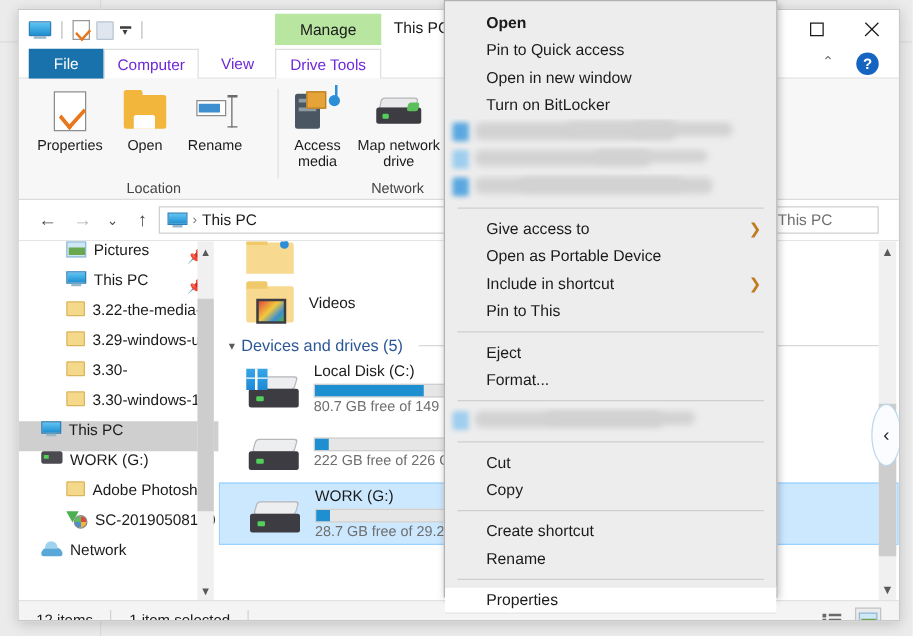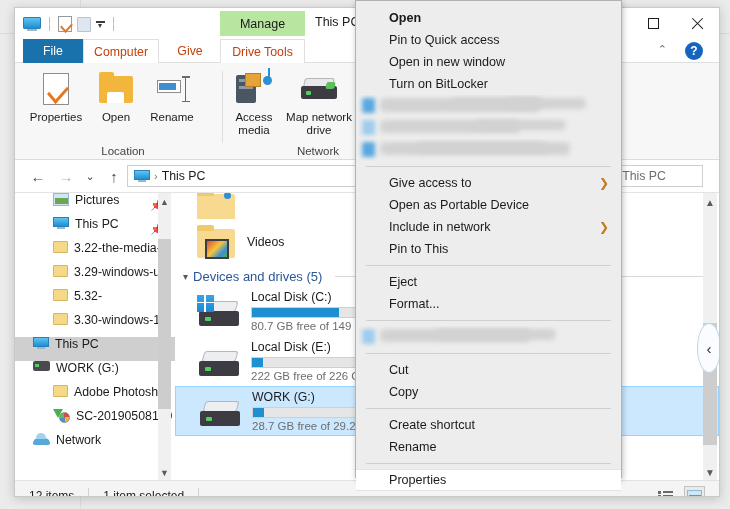--- a/index.html
+++ b/index.html
@@ -50,21 +50,21 @@
   .wbtns { position: absolute; right: 0; top: 0; display: flex; }
   .wbtn { width: 44px; height: 30px; display:flex; align-items:center; justify-content:center; }
   .sq { width: 11px; height: 11px; border: 1px solid #1b1b1b; }
   .xglyph { position: relative; width: 13px; height: 13px; }
   .xglyph:before, .xglyph:after { content:""; position:absolute; left:-1px; top:6px; width:15px; height:1.3px; background:#1b1b1b; }
   .xglyph:before { transform: rotate(45deg); } .xglyph:after { transform: rotate(-45deg); }
 
   
   .tabrow { position: relative; height: 24px; background:#fff; border-bottom:1px solid #dfdfdf; }
   .tab { position:absolute; top:0; height:24px; display:flex;align-items:center;justify-content:center;
-         font-size:12.3px; color:#c2410c; }
+         font-size:12.3px; color:#6d28d9; }
   .tab.file { left:8px; width:60px; background:#1a72ad; color:#fff; }
   .tab.computer { left:68px; width:76px; background:#fff; border:1px solid #dfdfdf; border-bottom:none; }
   .tab.view { left:146px; width:58px; }
   .tab.drivetools { left:205px; width:85px; background:#fff; border:1px solid #dfdfdf; border-bottom:none; }
   .ribbon-collapse { position:absolute; right:52px; top:4px; font-size:11px; color:#6f6f6f; }
   .help-ico { position:absolute; right:16px; top:3px; width:18px;height:18px;border-radius:50%;
       background:#1565c0; color:#fff; font-size:12px; font-weight:bold; display:flex;align-items:center;justify-content:center;}
 
   
   .ribbon { position: relative; height: 97px; background:#f7f7f7; border-bottom:1px solid #dcdcdc; }
@@ -250,21 +250,21 @@
           </div>
         <div class="wbtn">
             <span class="xglyph"></span>
           </div>
       </div>
     </div>
 
     <div class="tabrow">
       <div class="tab file">File</div>
       <div class="tab computer">Computer</div>
-      <div class="tab view">Give</div>
+      <div class="tab view">View</div>
       <div class="tab drivetools">Drive Tools</div>
       <div class="ribbon-collapse">⌃</div>
       <div class="help-ico">?</div>
     </div>
 
     <div class="ribbon">
       <div class="rgroup" style="left:8px;width:200px;">
         <div class="ritem" style="left:2px;">
           <div class="ricon">
               <span class="ic-props"></span>
@@ -373,21 +373,21 @@
             <div class="navitem" style="padding-left: 38px;">
               <span style="display: inline-flex;">
                 <span class="nv-fold"></span>
               </span>
               <span>3.29-windows-u</span>
             </div>
             <div class="navitem" style="padding-left: 38px;">
               <span style="display: inline-flex;">
                 <span class="nv-fold"></span>
               </span>
-              <span>5.32-</span>
+              <span>3.30-</span>
             </div>
             <div class="navitem" style="padding-left: 38px;">
               <span style="display: inline-flex;">
                 <span class="nv-fold"></span>
               </span>
               <span>3.30-windows-10</span>
             </div>
             <div class="navitem sel" style="padding-left: 18px;">
               <span style="display: inline-flex;">
                 <span class="nv-pc">
@@ -472,21 +472,20 @@
                 <div class="dr-free">80.7 GB free of 149 GB</div>
               </div>
             </div>
             <div class="driverow">
               <div class="dr-ico">
                 <i class="top"></i>
                 <i class="bot"></i>
                 <i class="led"></i>
               </div>
               <div class="dr-meta">
-                <div class="dr-name">Local Disk (E:)</div>
                 <div class="dr-bar">
                   <div class="fill" style="width: 6%; background: rgb(30, 143, 209);"></div>
                 </div>
                 <div class="dr-free">222 GB free of 226 GB</div>
               </div>
             </div>
             <div class="driverow sel">
               <div class="dr-ico">
                 <i class="top"></i>
                 <i class="bot"></i>
@@ -564,21 +563,21 @@
       </div>
       <div class="msep"></div>
       <div class="mi">
         <span>Give access to</span>
         <span class="sub">❯</span>
       </div>
       <div class="mi">
         <span>Open as Portable Device</span>
       </div>
       <div class="mi">
-        <span>Include in network</span>
+        <span>Include in shortcut</span>
         <span class="sub">❯</span>
       </div>
       <div class="mi">
         <span>Pin to This</span>
       </div>
       <div class="msep"></div>
       <div class="mi">
         <span>Eject</span>
       </div>
       <div class="mi">

